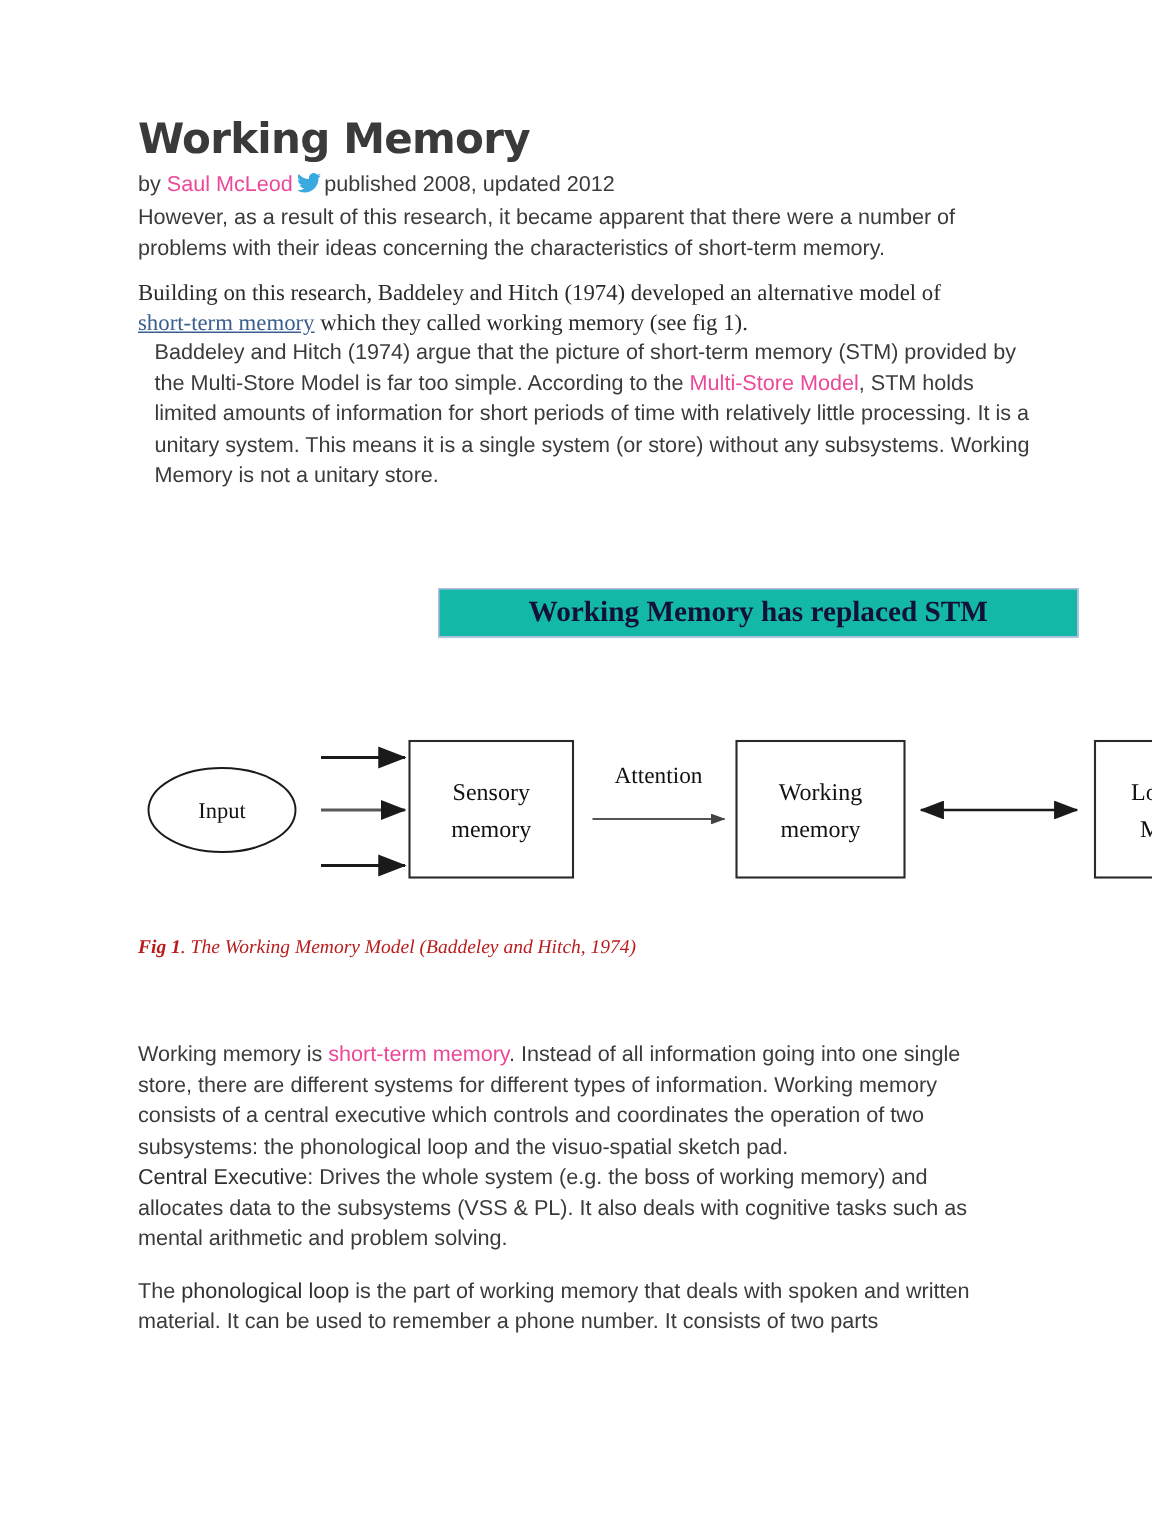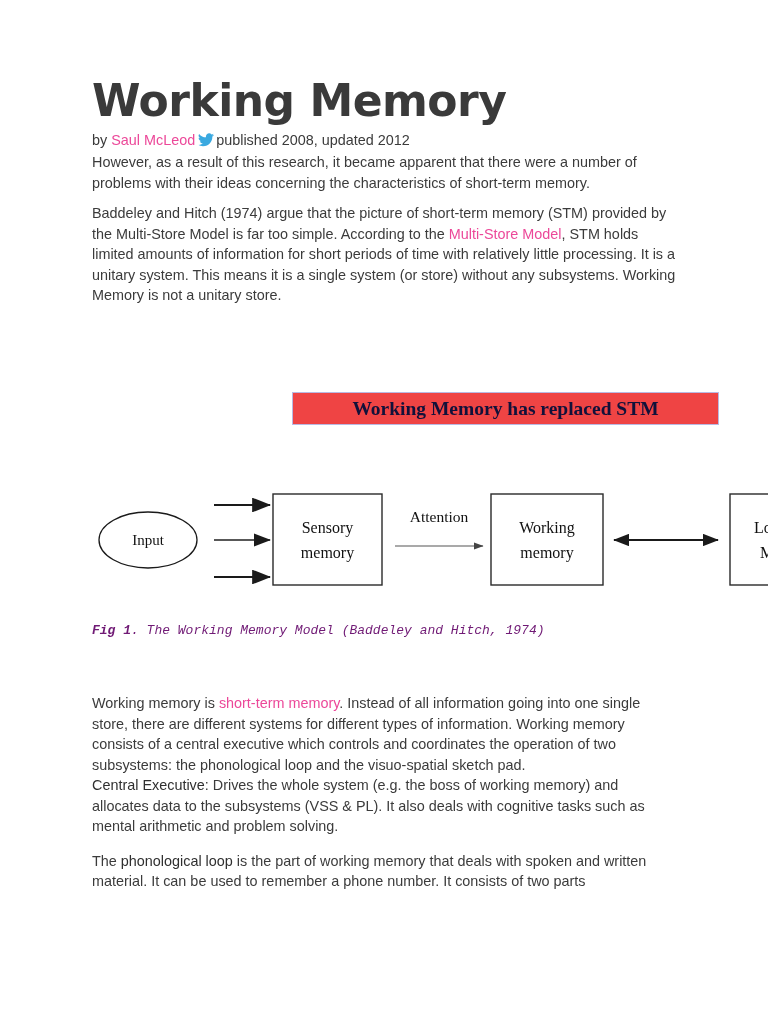--- a/index.html
+++ b/index.html
@@ -27,39 +27,39 @@
   .content {
     position: absolute;
     left: 92px;
     top: 78px;
     width: 584px;
   }
 
   
   .doc-title {
     font-family: "DejaVu Sans", sans-serif;
-    font-size: 44px;
+    font-size: 28px;
     font-weight: bold;
     color: #3a3a3a;
     letter-spacing: -0.5px;
     line-height: 1.05;
     margin: 0 0 6px 0;
     white-space: nowrap;
   }
 
   
   .p-sans {
     font-family: "Liberation Sans", sans-serif;
     font-size: 14.4px;
     line-height: 20.5px;
     color: #3b3b3b;
     margin: 0;
     width: 584px;
   }
-  .p-sans.wide { width: 586px; }
+  .p-sans.wide { width: 586px; margin-left: 11px; }
 
   .byline {
     font-size: 14.4px;
     line-height: 21px;
     color: #3b3b3b;
     margin: 0 0 1px 0;
     white-space: nowrap;
   }
 
   a.link {
@@ -92,21 +92,21 @@
 
   .gap-sm { height: 10px; }
 
   
   .banner-wrap {
     position: absolute;
     left: 292px;
     top: 392px;
     width: 427px;
     height: 33px;
-    background: #ef4444;
+    background: #14b8a6;
     border: 1px solid #b9b9e2;
     box-sizing: border-box;
   }
   .banner-text {
     font-family: "Liberation Serif", "DejaVu Serif", serif;
     font-weight: bold;
     font-size: 19.5px;
     color: #11113a;
     text-align: center;
     line-height: 31px;
@@ -121,24 +121,24 @@
     width: 676px;
     height: 120px;
   }
   .diagram svg { display: block; }
 
   
   .fig-caption {
     position: absolute;
     left: 92px;
     top: 623px;
-    font-family: Liberation Mono, monospace;
+    font-family: Liberation Serif, serif;
     font-size: 13px;
     font-style: italic;
-    color: #701a75;
+    color: #b91c1c;
     white-space: nowrap;
   }
   .fig-caption b {
     font-weight: bold;
     font-style: italic;
   }
 
   
   .lower {
     position: absolute;
@@ -161,20 +161,21 @@
 
     <p class="byline"><span>by </span><a class="link">Saul McLeod</a><span class="tw-icon"><svg width="16" height="14" viewBox="0 0 24 20">
             <path fill="#3aa9e0" d="M24 2.4c-.9.4-1.8.7-2.8.8 1-.6 1.8-1.6 2.2-2.7-1 .6-2 1-3.1 1.2A4.9 4.9 0 0 0 16.8 0c-2.7 0-4.9 2.2-4.9 4.9 0 .4 0 .8.1 1.1A13.9 13.9 0 0 1 1.7.9 4.9 4.9 0 0 0 3.2 7.4c-.8 0-1.6-.2-2.2-.6v.1c0 2.4 1.7 4.4 3.9 4.8-.4.1-.8.2-1.3.2-.3 0-.6 0-.9-.1a4.9 4.9 0 0 0 4.6 3.4A9.9 9.9 0 0 1 0 17.3 13.9 13.9 0 0 0 7.5 19.5c9.1 0 14-7.5 14-14v-.6c1-.7 1.8-1.6 2.5-2.5z"></path>
           </svg></span><span>published 2008, updated 2012</span></p>
 
 
     <p class="p-sans">However, as a result of this research, it became apparent that there were a number of problems with their ideas concerning the characteristics of short-term memory.</p>
 
     <div class="gap-sm"></div>
 
+    <p class="p-serif"><span>Building on this research, Baddeley and Hitch (1974) developed an alternative model of </span><a class="link-serif">short-term memory</a><span> which they called working memory (see fig 1).</span></p>
 
     <p class="p-sans wide"><span>Baddeley and Hitch (1974) argue that the picture of short-term memory (STM) provided by the Multi-Store Model is far too simple.  According to the </span><a class="link">Multi-Store Model</a><span>, STM holds limited amounts of information for short periods of time with relatively little processing.  It is a unitary system. This means it is a single system (or store) without any subsystems.  Working Memory is not a unitary store.</span></p>
 
   </div>
 
   <div class="banner-wrap">
     <div class="banner-text">Working Memory has replaced STM</div>
   </div>
 
   <div class="diagram">

